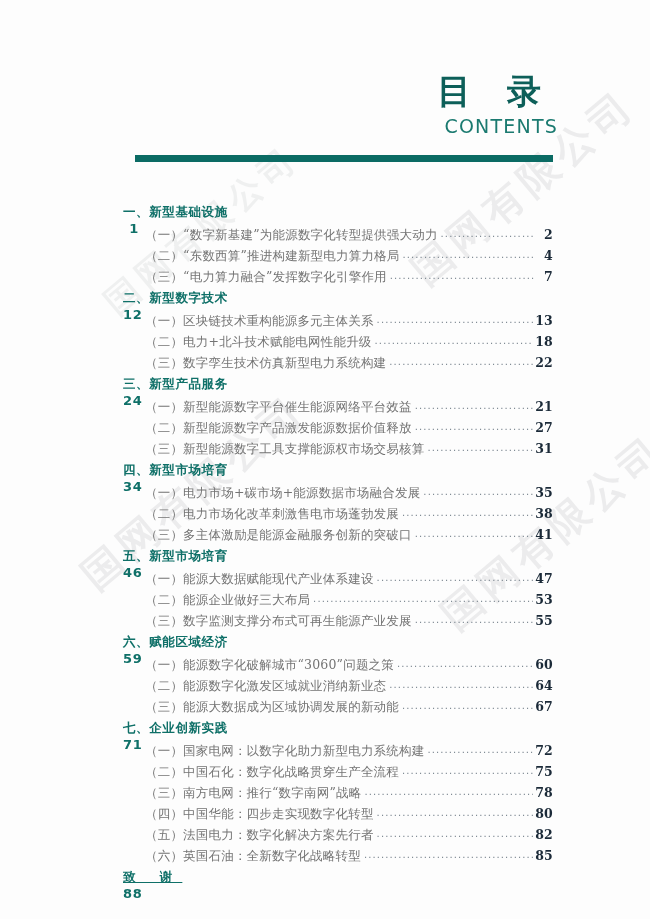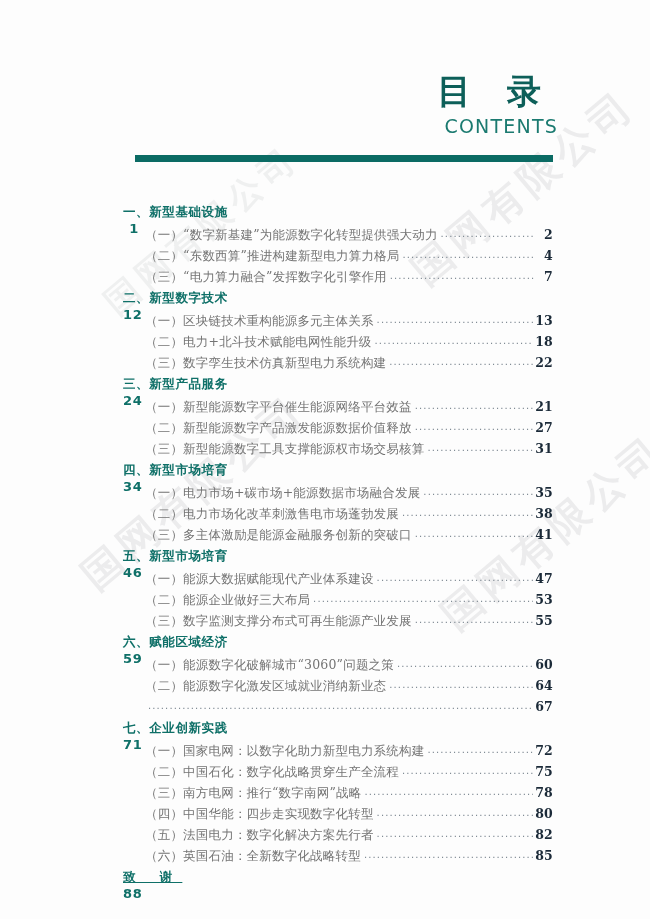--- a/index.html
+++ b/index.html
@@ -304,20 +304,21 @@
         <span class="label">（一）能源数字化破解城市“3060”问题之策</span>
         <span class="leader">.......................................................................................................................</span>
         <span class="page-no">60</span>
       </div>
       <div class="entry lvl2">
         <span class="label">（二）能源数字化激发区域就业消纳新业态</span>
         <span class="leader">.......................................................................................................................</span>
         <span class="page-no">64</span>
       </div>
       <div class="entry lvl2">
+        <span class="label">（三）能源大数据成为区域协调发展的新动能</span>
         <span class="leader">.......................................................................................................................</span>
         <span class="page-no">67</span>
       </div>
       <div class="entry lvl1">
         <span class="label">七、企业创新实践</span>
         <span class="leader">.......................................................................................................................</span>
         <span class="page-no">71</span>
       </div>
       <div class="entry lvl2">
         <span class="label">（一）国家电网：以数字化助力新型电力系统构建</span>

